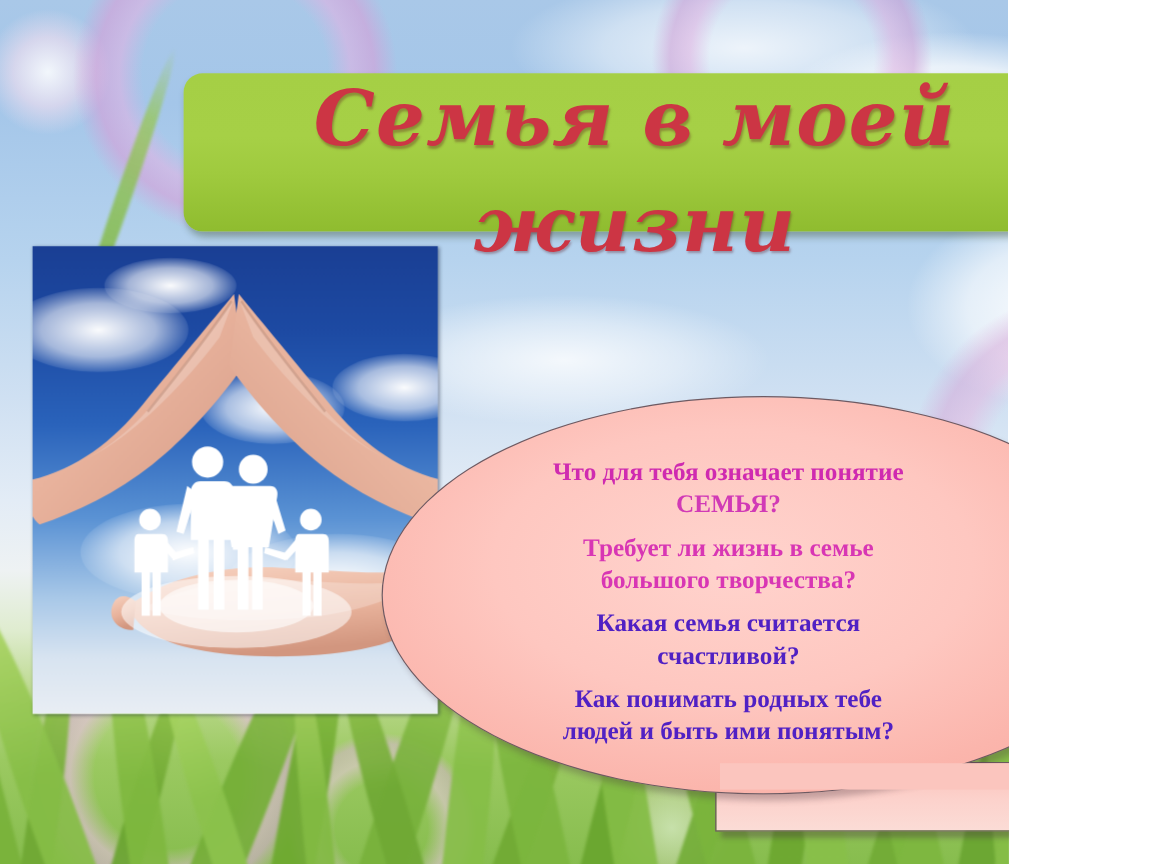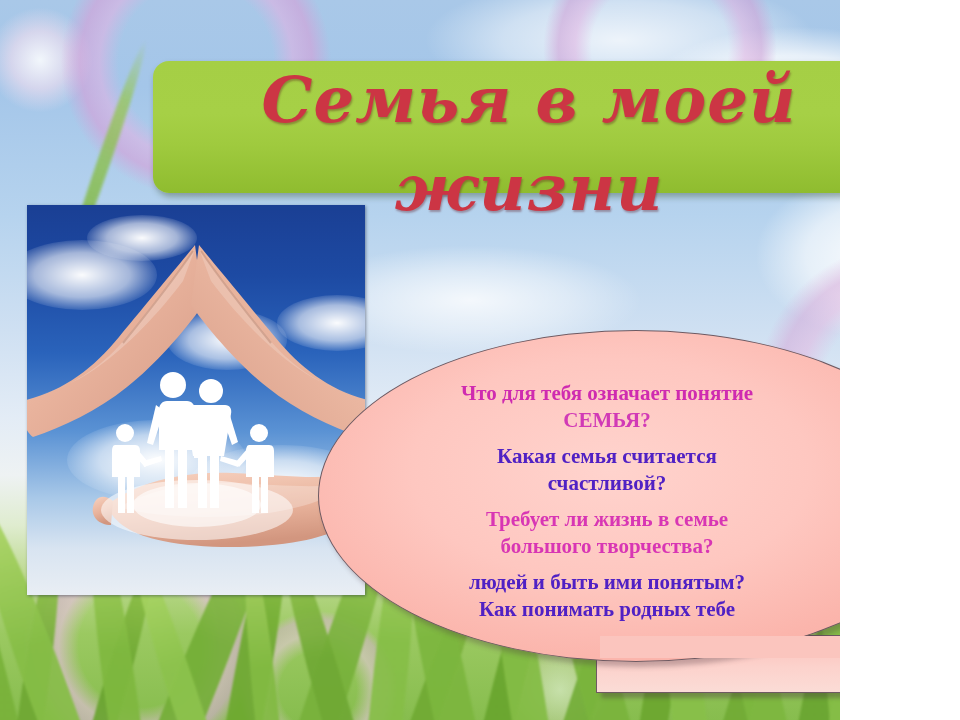--- a/index.html
+++ b/index.html
@@ -348,27 +348,27 @@
 
   <div class="bubble-rect"></div>
   <div class="bubble-oval"></div>
   <div class="bubble-cover"></div>
 
   <div class="questions" id="questions">
       <div class="q-block" style="color: rgb(207, 43, 176);">
         <span class="q-line">Что для тебя означает понятие</span>
         <span class="q-em">СЕМЬЯ?</span>
       </div>
-      <div class="q-block" style="color: rgb(80, 33, 196);">
-        <span class="q-line">Какая семья считается</span>
-        <span class="q-line">счастливой?</span>
-      </div>
       <div class="q-block" style="color: rgb(216, 54, 180);">
         <span class="q-line">Требует ли жизнь в семье</span>
         <span class="q-line">большого творчества?</span>
       </div>
       <div class="q-block" style="color: rgb(80, 33, 196);">
+        <span class="q-line">Какая семья считается</span>
+        <span class="q-line">счастливой?</span>
+      </div>
+      <div class="q-block" style="color: rgb(80, 33, 196);">
+        <span class="q-line">Как понимать родных тебе</span>
         <span class="q-line">людей и быть ими понятым?</span>
-        <span class="q-line">Как понимать родных тебе</span>
       </div>
     </div>
 
 </div>
 
 </body></html>

